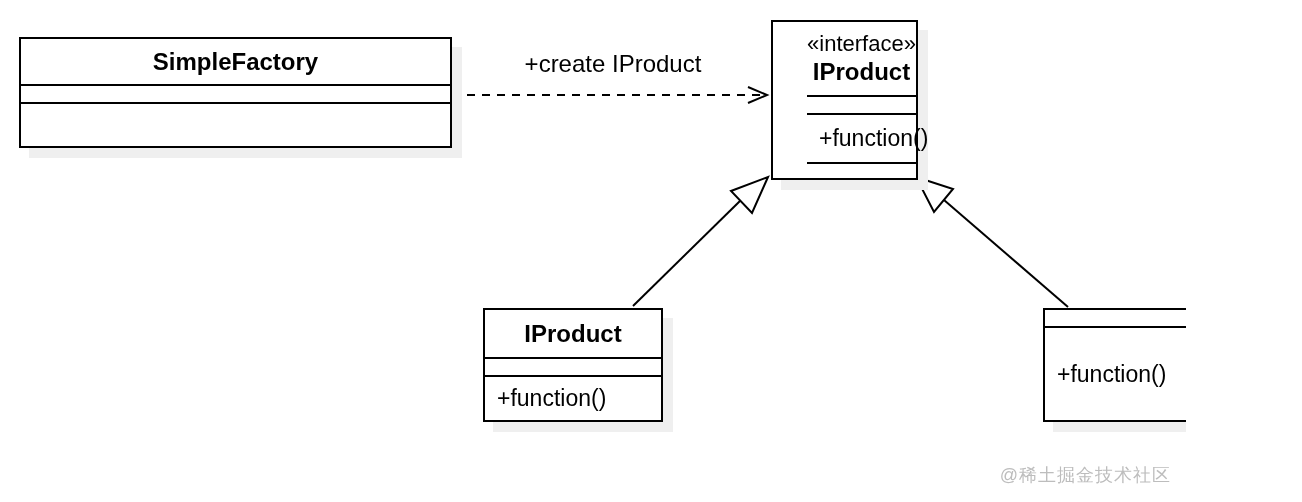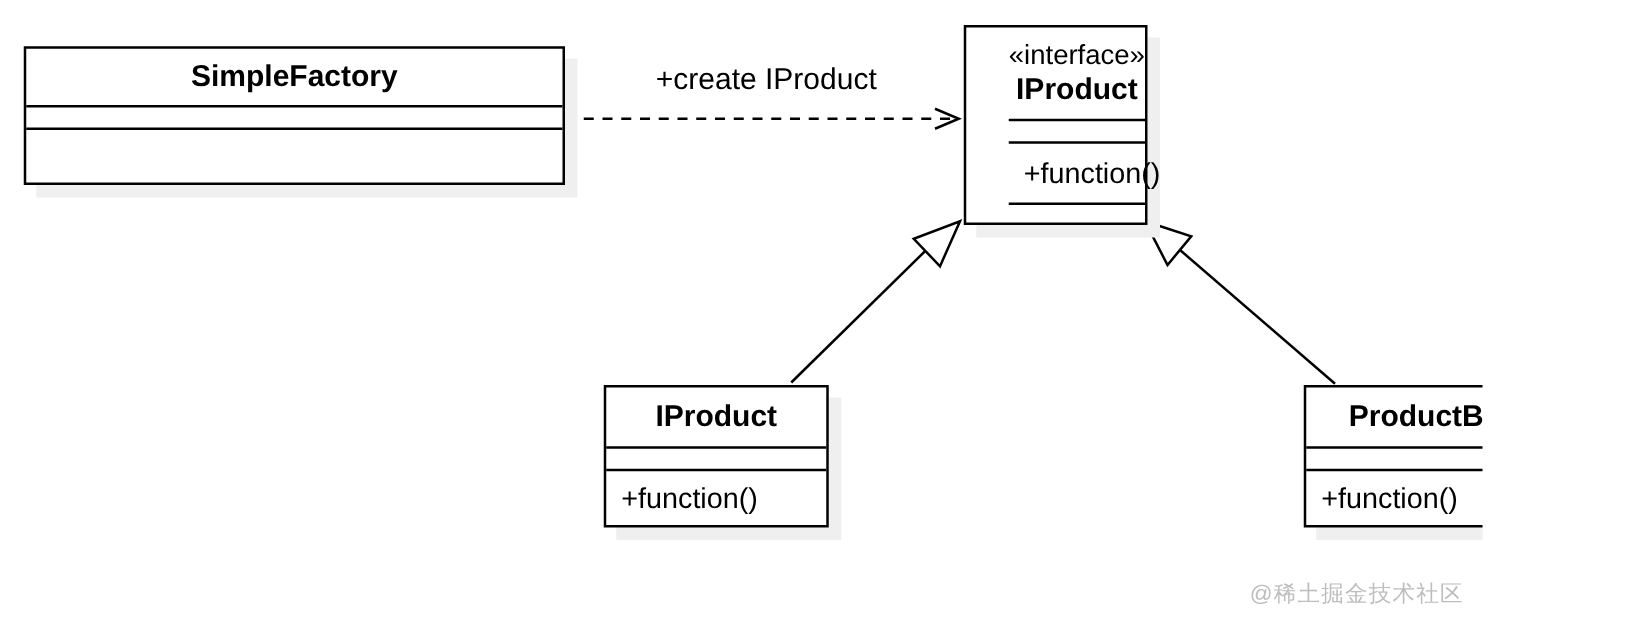--- a/index.html
+++ b/index.html
@@ -171,21 +171,20 @@
 
   <div class="uml-box product-box" id="box-producta">
     <div class="sec title">IProduct</div>
     <div class="sec attrs"></div>
     <div class="sec methods">
       <span>+function()</span>
     </div>
   </div>
 
   <div class="uml-box product-box" id="box-productb">
-    <div class="sec title">ProductB</div>
     <div class="sec attrs"></div>
     <div class="sec methods">
       <span>+function()</span>
     </div>
   </div>
 
   <div class="dep-label">+create IProduct</div>
 
   <div class="watermark">@稀土掘金技术社区</div>
 

